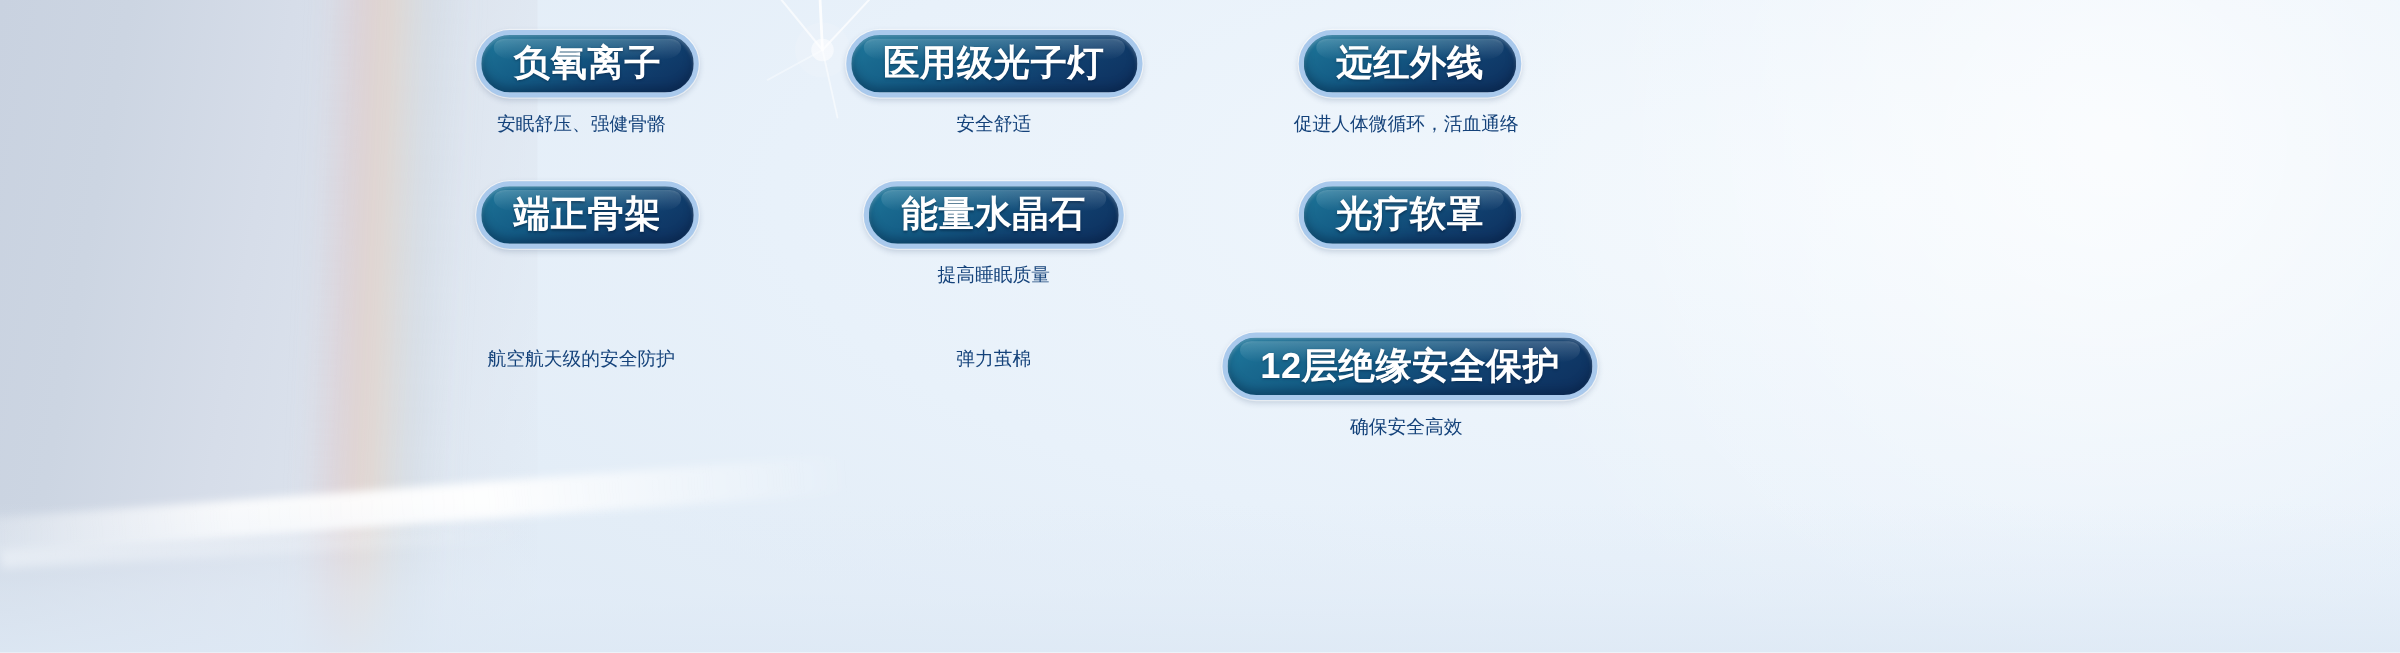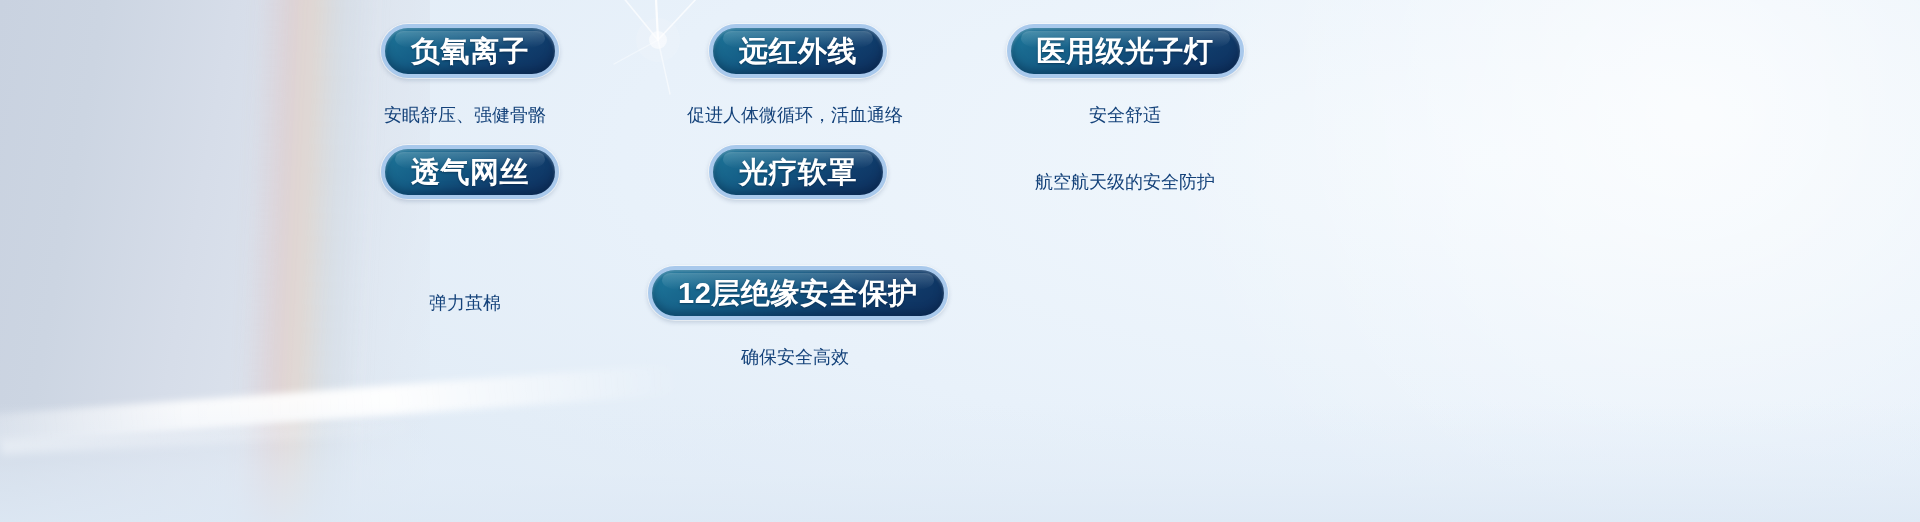--- a/index.html
+++ b/index.html
@@ -133,23 +133,23 @@
     z-index: 2;
     color: #ffffff;
     font-size: 29px;
     font-weight: bold;
     line-height: 1;
     white-space: nowrap;
     letter-spacing: 0.5px;
     text-shadow: 0 1px 2px rgba(2,22,48,0.45);
   }
   .caption {
-    margin-top: 28px;
+    margin-top: 14px;
     color: #14427a;
-    font-size: 18px;
+    font-size: 15px;
     font-weight: normal;
     line-height: 1.1;
     white-space: nowrap;
     text-align: center;
   }
   
   .col-1 .pill { margin-left: 10px; }
   .col-3 .pill { margin-left: 6px; }
 </style>
 </head>
@@ -179,40 +179,46 @@
 
   <div class="grid">
 
     <div class="cell col-1">
       <div class="pill">
         <span class="pill-label">负氧离子</span>
       </div>
       <div class="caption">安眠舒压、强健骨骼</div>
     </div>
 
+    <div class="cell col-2">
+      <div class="pill">
+        <span class="pill-label">医用级光子灯</span>
+      </div>
+      <div class="caption">安全舒适</div>
+    </div>
+
     <div class="cell col-3">
       <div class="pill">
         <span class="pill-label">远红外线</span>
       </div>
       <div class="caption">促进人体微循环，活血通络</div>
     </div>
 
+    <div class="cell col-1">
+      <div class="pill">
+        <span class="pill-label">端正骨架</span>
+      </div>
+    </div>
+
     <div class="cell col-2">
       <div class="pill">
-        <span class="pill-label">医用级光子灯</span>
-      </div>
-      <div class="caption">安全舒适</div>
-    </div>
-
-    <div class="cell col-1">
-      <div class="pill">
-        <span class="pill-label">透气网丝</span>
-      </div>
-    </div>
-
+        <span class="pill-label">能量水晶石</span>
+      </div>
+      <div class="caption">提高睡眠质量</div>
+    </div>
 
     <div class="cell col-3">
       <div class="pill">
         <span class="pill-label">光疗软罩</span>
       </div>
     </div>
 
     <div class="cell col-1">
       <div class="caption">航空航天级的安全防护</div>
     </div>

